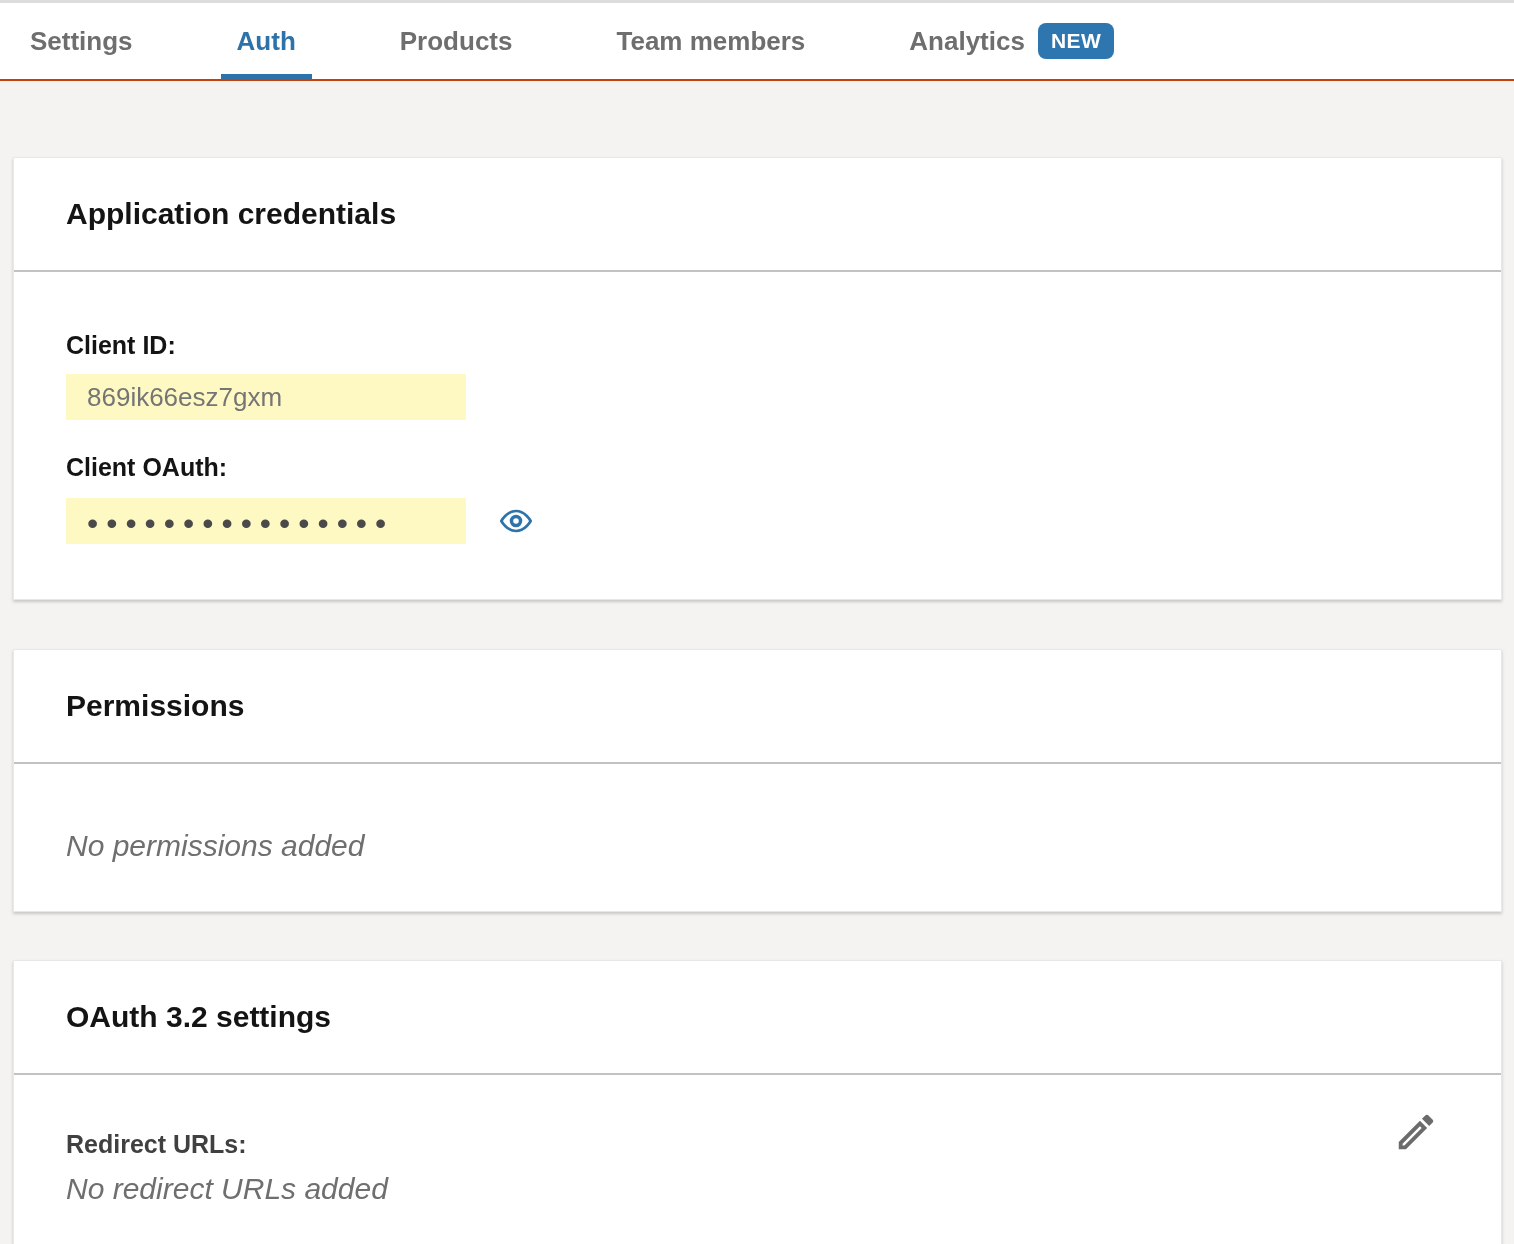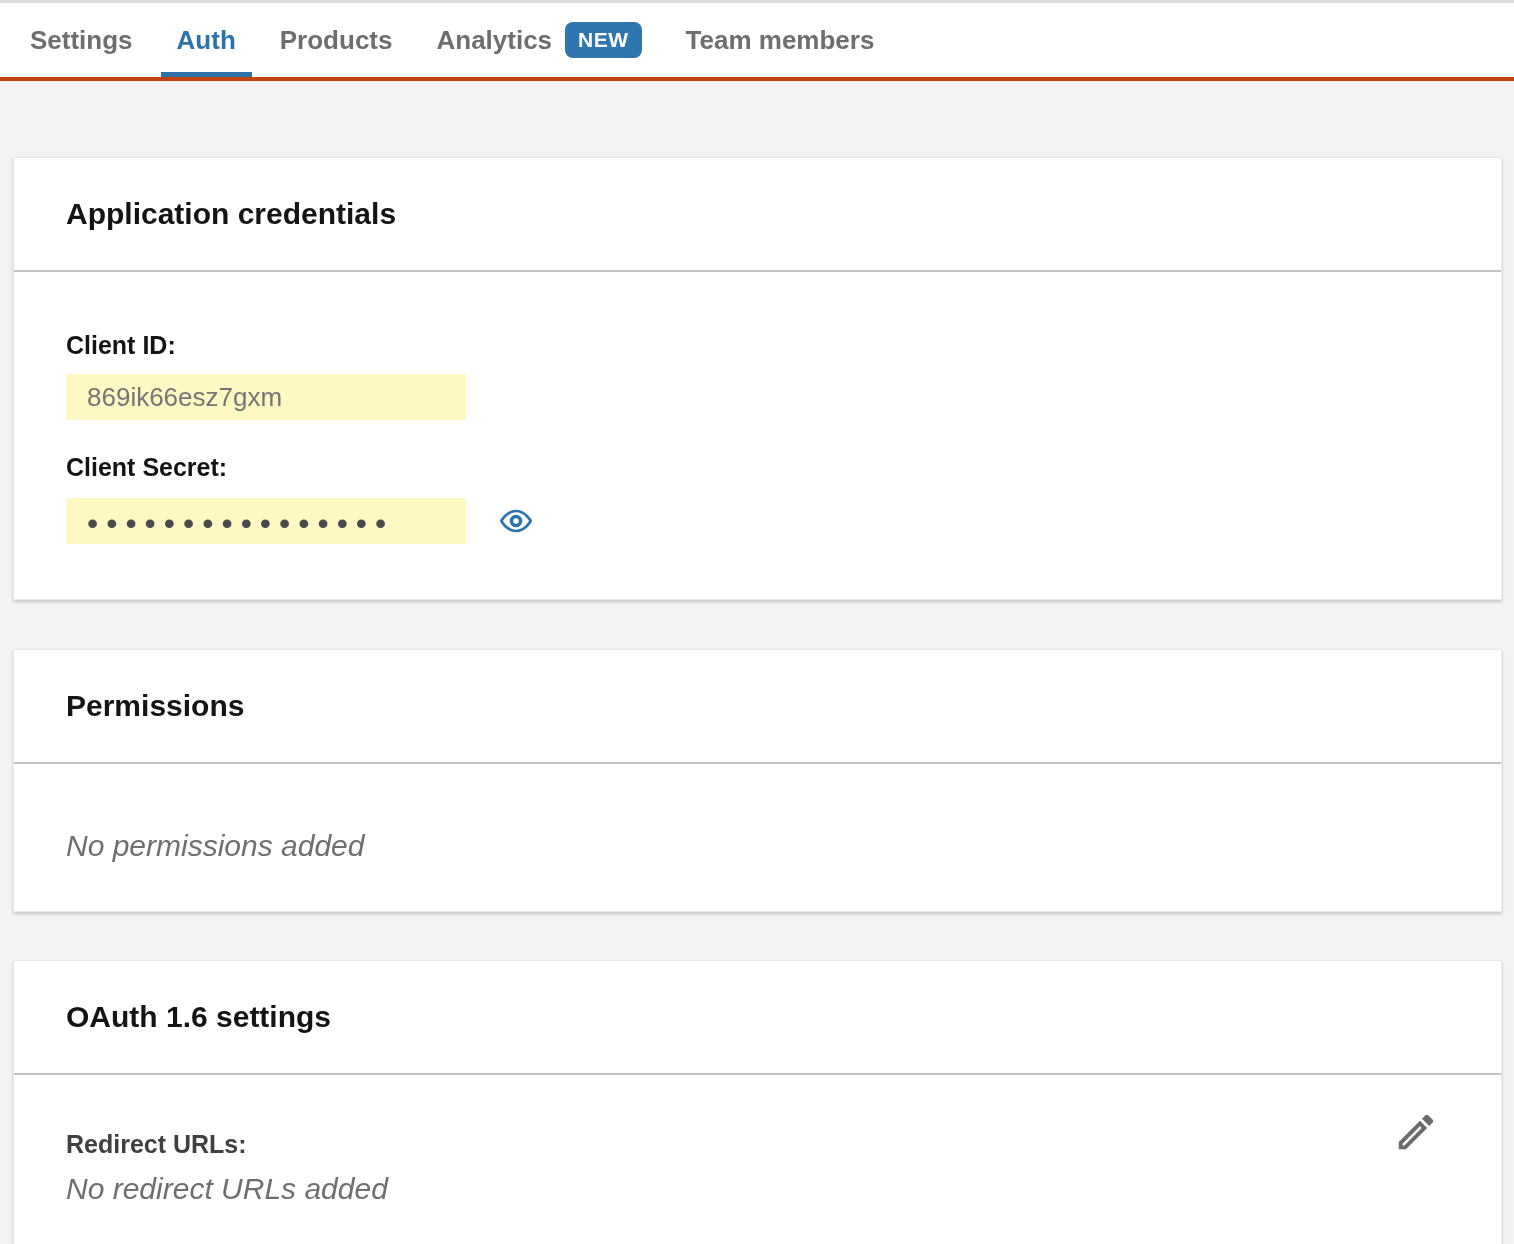--- a/index.html
+++ b/index.html
@@ -8,24 +8,24 @@
     background: #f4f3f2;
     font-family: "Liberation Sans", "DejaVu Sans", sans-serif;
     overflow: hidden;
   }
 
   
   .tabbar {
     height: 81px;
     background: #ffffff;
     border-top: 3px solid #dcdcdc;
-    border-bottom: 4px solid #c2410c;
-    display: flex;
-    align-items: center;
-    gap: 44px;
+    border-bottom: 2px solid #c2410c;
+    display: flex;
+    align-items: center;
+    gap: 104px;
     padding-left: 30px;
   }
   .tab {
     position: relative;
     height: 100%;
     display: flex;
     align-items: center;
     gap: 13px;
     font-size: 26px;
     font-weight: 600;
@@ -149,42 +149,42 @@
   <div class="tab">
     <span>Settings</span>
   </div>
   <div class="tab active">
     <span>Auth</span>
   </div>
   <div class="tab">
     <span>Products</span>
   </div>
   <div class="tab">
+    <span>Team members</span>
+  </div>
+  <div class="tab">
     <span>Analytics</span>
     <span class="badge">NEW</span>
-  </div>
-  <div class="tab">
-    <span>Team members</span>
   </div>
 </nav>
 
 <main class="content">
 
   <section class="card card-1">
     <div class="card-header">
       <h2 class="card-title">Application credentials</h2>
     </div>
     <div class="cred-body">
 
       <div class="field-label">Client ID:</div>
       <div class="field-box">
         <span>869ik66esz7gxm</span>
       </div>
 
-      <div class="field-label second">Client Secret:</div>
+      <div class="field-label second">Client OAuth:</div>
       <div class="secret-row">
         <div class="field-box">
           <span class="secret-dots">••••••••••••••••</span>
         </div>
         <button class="eye-btn" title="">
           <span style="display:flex;">
             <svg width="32" height="32" viewBox="0 0 24 24" fill="none" stroke="#2d74ad" stroke-width="2" stroke-linecap="round" stroke-linejoin="round">
               <path d="M1 12s4-7.5 11-7.5S23 12 23 12s-4 7.5-11 7.5S1 12 1 12z"></path>
               <circle cx="12" cy="12" r="3.4" stroke-width="2.6"></circle>
             </svg>
@@ -199,21 +199,21 @@
     <div class="card-header">
       <h2 class="card-title">Permissions</h2>
     </div>
     <div class="perm-body">
       <div class="empty-text">No permissions added</div>
     </div>
   </section>
 
   <section class="card card-3">
     <div class="card-header">
-      <h2 class="card-title">OAuth 1.6 settings</h2>
+      <h2 class="card-title">OAuth 3.2 settings</h2>
     </div>
     <div class="oauth-body">
       <div class="oauth-label">Redirect URLs:</div>
       <div class="empty-text">No redirect URLs added</div>
 
       <button class="edit-btn" title="">
         <span style="display:flex;">
           <svg width="46" height="46" viewBox="0 0 24 24" fill="#6b6b6b">
             <path d="M14.06 9.02l.92.92L5.92 19H5v-.92l9.06-9.06M17.66 3c-.25 0-.51.1-.7.29l-1.83 1.83 3.75 3.75 1.83-1.83c.39-.39.39-1.02 0-1.41l-2.34-2.34c-.2-.2-.45-.29-.71-.29zm-3.6 3.19L3 17.25V21h3.75L17.81 9.94l-3.75-3.75z"></path>
           </svg>

